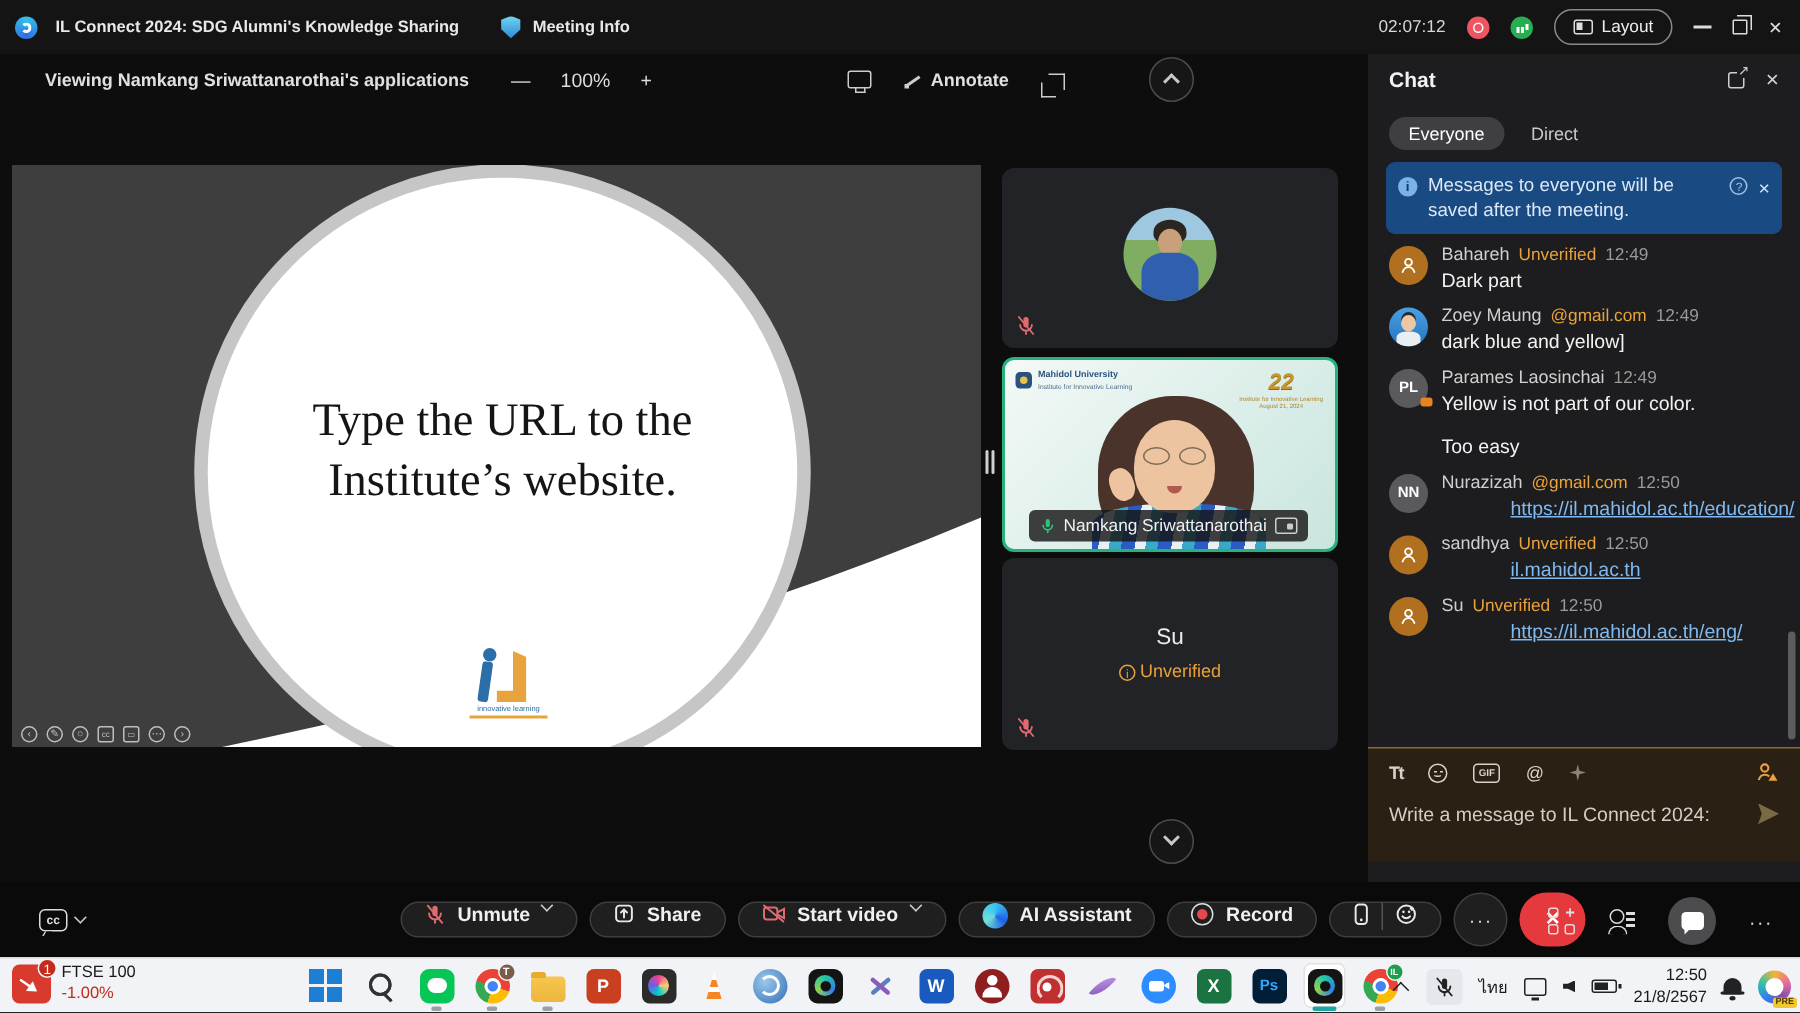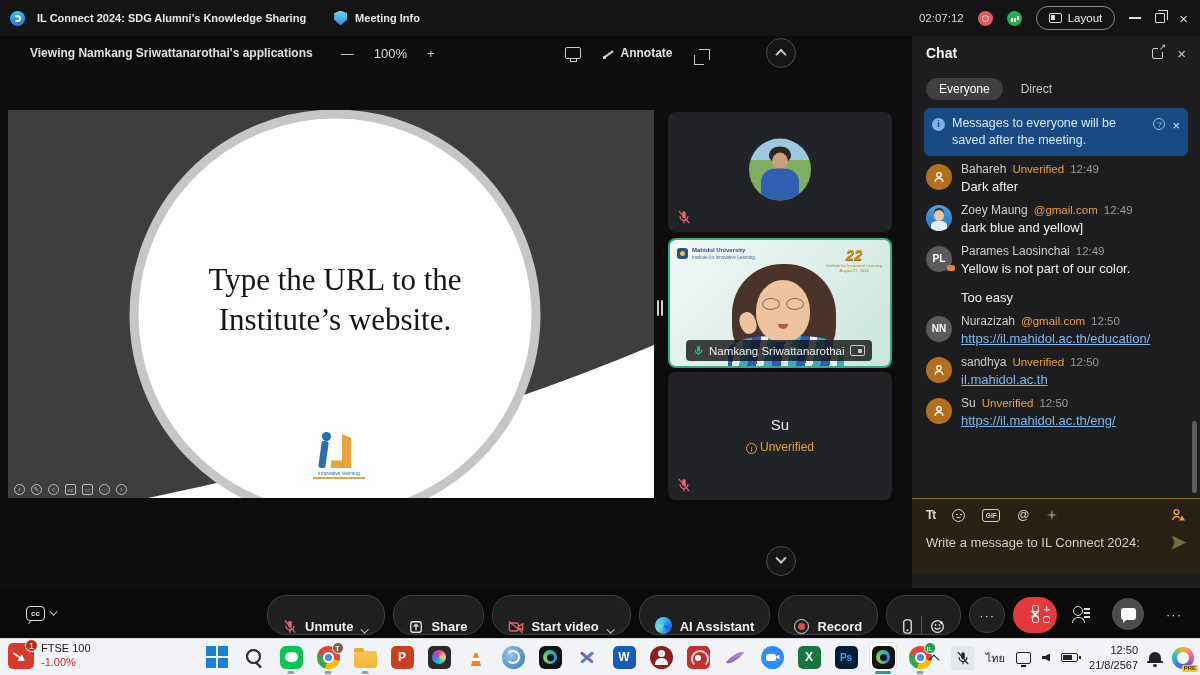--- a/index.html
+++ b/index.html
@@ -114,21 +114,21 @@
   .av-dot{position:absolute;right:-3px;bottom:1px;width:8px;height:6px;background:#e8831e;border-radius:2px;}
   .av-photo{background:linear-gradient(#4aa0e4,#2672bd);overflow:hidden;}
   .av-photo::before{content:"";position:absolute;left:8px;top:5px;width:10px;height:11px;border-radius:50%;background:#ecc7a4;box-shadow:0 -2px 0 #2a2a2a;}
   .av-photo::after{content:"";position:absolute;left:5px;top:16px;width:16px;height:10px;border-radius:40% 40% 0 0;background:#e8eef2;}
   .mc{flex:1;min-width:0;}
   .mh{display:flex;align-items:baseline;gap:6px;white-space:nowrap;}
   .mn{color:#cfcfcf;font-size:12px;}
   .mb{color:#e9a23b;font-size:11.5px;}
   .mt{color:#9a9a9a;font-size:11.5px;}
   .ml{color:#f2f2f2;font-size:13px;margin-top:3px;}
-  .ml.link{color:#7fb9ef;text-decoration:underline;}
+  .ml.link{color:#7fb9ef;text-decoration:underline;margin-left:46px;}
   .ml + .ml{margin-top:14px;}
   .chat-scroll{position:absolute;right:3px;top:385px;width:5px;height:72px;border-radius:3px;background:#5c5c5c;}
   .composer{position:absolute;left:0;bottom:14px;width:288px;height:76px;background:#2a2114;border-top:1px solid #8a6c2a;padding:8px 14px 0;}
   .comp-icons{display:flex;align-items:center;gap:17px;color:#d8d3c8;font-size:12px;}
   .ci-tt{font-weight:bold;letter-spacing:-1px;}
   .ci-smile{width:13px;height:13px;border:1.3px solid #d8d3c8;border-radius:50%;position:relative;}
   .ci-smile::before{content:"";position:absolute;left:3px;top:4px;width:1.5px;height:1.5px;background:#d8d3c8;box-shadow:4px 0 0 #d8d3c8;}
   .ci-smile::after{content:"";position:absolute;left:3px;bottom:2.5px;width:5px;height:2.5px;border-bottom:1.3px solid #d8d3c8;border-radius:50%;}
   .ci-gif{border:1.2px solid #d8d3c8;border-radius:3px;font-size:6.5px;font-weight:bold;padding:2px 2.5px;}
   .ci-spark{width:11px;height:11px;background:#8a857a;clip-path:polygon(50% 0,60% 40%,100% 50%,60% 60%,50% 100%,40% 60%,0 50%,40% 40%);}
@@ -137,21 +137,21 @@
   .comp-ph{color:#d2cec6;font-size:13px;}
   .send{margin-left:auto;width:14px;height:14px;background:#7a6a42;clip-path:polygon(0 0,100% 50%,0 100%,18% 50%);}
 
   
   #controls{position:absolute;left:0;top:588px;width:1200px;height:50px;background:#0a0a0a;display:flex;align-items:center;}
   .cc-btn{display:flex;align-items:center;gap:7px;margin-left:26px;}
   .cc-ic{border:1.5px solid #ddd;border-radius:4px;color:#ddd;font-size:8px;font-weight:bold;padding:2px 4px;position:relative;}
   .cc-ic::after{content:"";position:absolute;left:2px;bottom:-4px;width:4px;height:3px;background:#0a0a0a;border-left:1.5px solid #ddd;transform:skewX(-30deg);}
   .chev-s{width:6px;height:6px;border-left:1.6px solid #ccc;border-bottom:1.6px solid #ccc;transform:rotate(-45deg) translateY(-2px);}
   .pillrow{position:absolute;left:267px;top:7px;display:flex;gap:8px;align-items:center;}
-  .pill{display:flex;align-items:flex-end;gap:8px;height:40px;border:1px solid #3e3e3e;background:#1f1f1f;border-radius:19px;padding:0 15px;color:#f0f0f0;font-size:13px;font-weight:bold;white-space:nowrap;}
+  .pill{display:flex;align-items:flex-start;gap:8px;height:24px;border:1px solid #3e3e3e;background:#1f1f1f;border-radius:19px;padding:0 15px;color:#f0f0f0;font-size:13px;font-weight:bold;white-space:nowrap;}
   .pill .chev-s{margin-left:2px;}
   .ai-ic{width:17px;height:17px;border-radius:50%;background:conic-gradient(#39c3f2,#1f5fe8,#6fe0d8,#39c3f2);}
   .rec-ic{width:15px;height:15px;border:1.6px solid #ddd;border-radius:50%;position:relative;}
   .rec-ic::after{content:"";position:absolute;inset:3px;border-radius:50%;background:#e5484d;}
   .divline{width:1px;height:18px;background:#555;}
   .more-circle{width:36px;height:36px;border:1px solid #3e3e3e;background:#1f1f1f;border-radius:50%;color:#ddd;display:flex;align-items:center;justify-content:center;font-size:13px;letter-spacing:1px;}
   .leave{width:44px;height:36px;border-radius:19px;background:#e5393e;display:flex;align-items:center;justify-content:center;}
   .leave span{color:#fff;font-size:16px;font-weight:bold;line-height:1;}
   .ctl-right{position:absolute;right:18px;top:10px;display:flex;align-items:center;gap:22px;}
   .grid-ic{width:18px;height:18px;position:relative;}
@@ -406,21 +406,21 @@
               <circle cx="8" cy="5.5" r="2.6" fill="none" stroke="#fff" stroke-width="1.4"></circle>
               <path d="M3.5 13c.8-2.6 2.4-3.8 4.5-3.8s3.7 1.2 4.5 3.8" fill="none" stroke="#fff" stroke-width="1.4" stroke-linecap="round"></path>
             </svg>
           </div>
           <div class="mc">
             <div class="mh">
               <span class="mn">Bahareh</span>
               <span class="mb">Unverified</span>
               <span class="mt">12:49</span>
             </div>
-            <div class="ml">Dark after</div>
+            <div class="ml">Dark part</div>
           </div>
         </div>
         <div class="msg">
           <div class="av av-photo"></div>
           <div class="mc">
             <div class="mh">
               <span class="mn">Zoey Maung</span>
               <span class="mb">@gmail.com</span>
               <span class="mt">12:49</span>
             </div>

